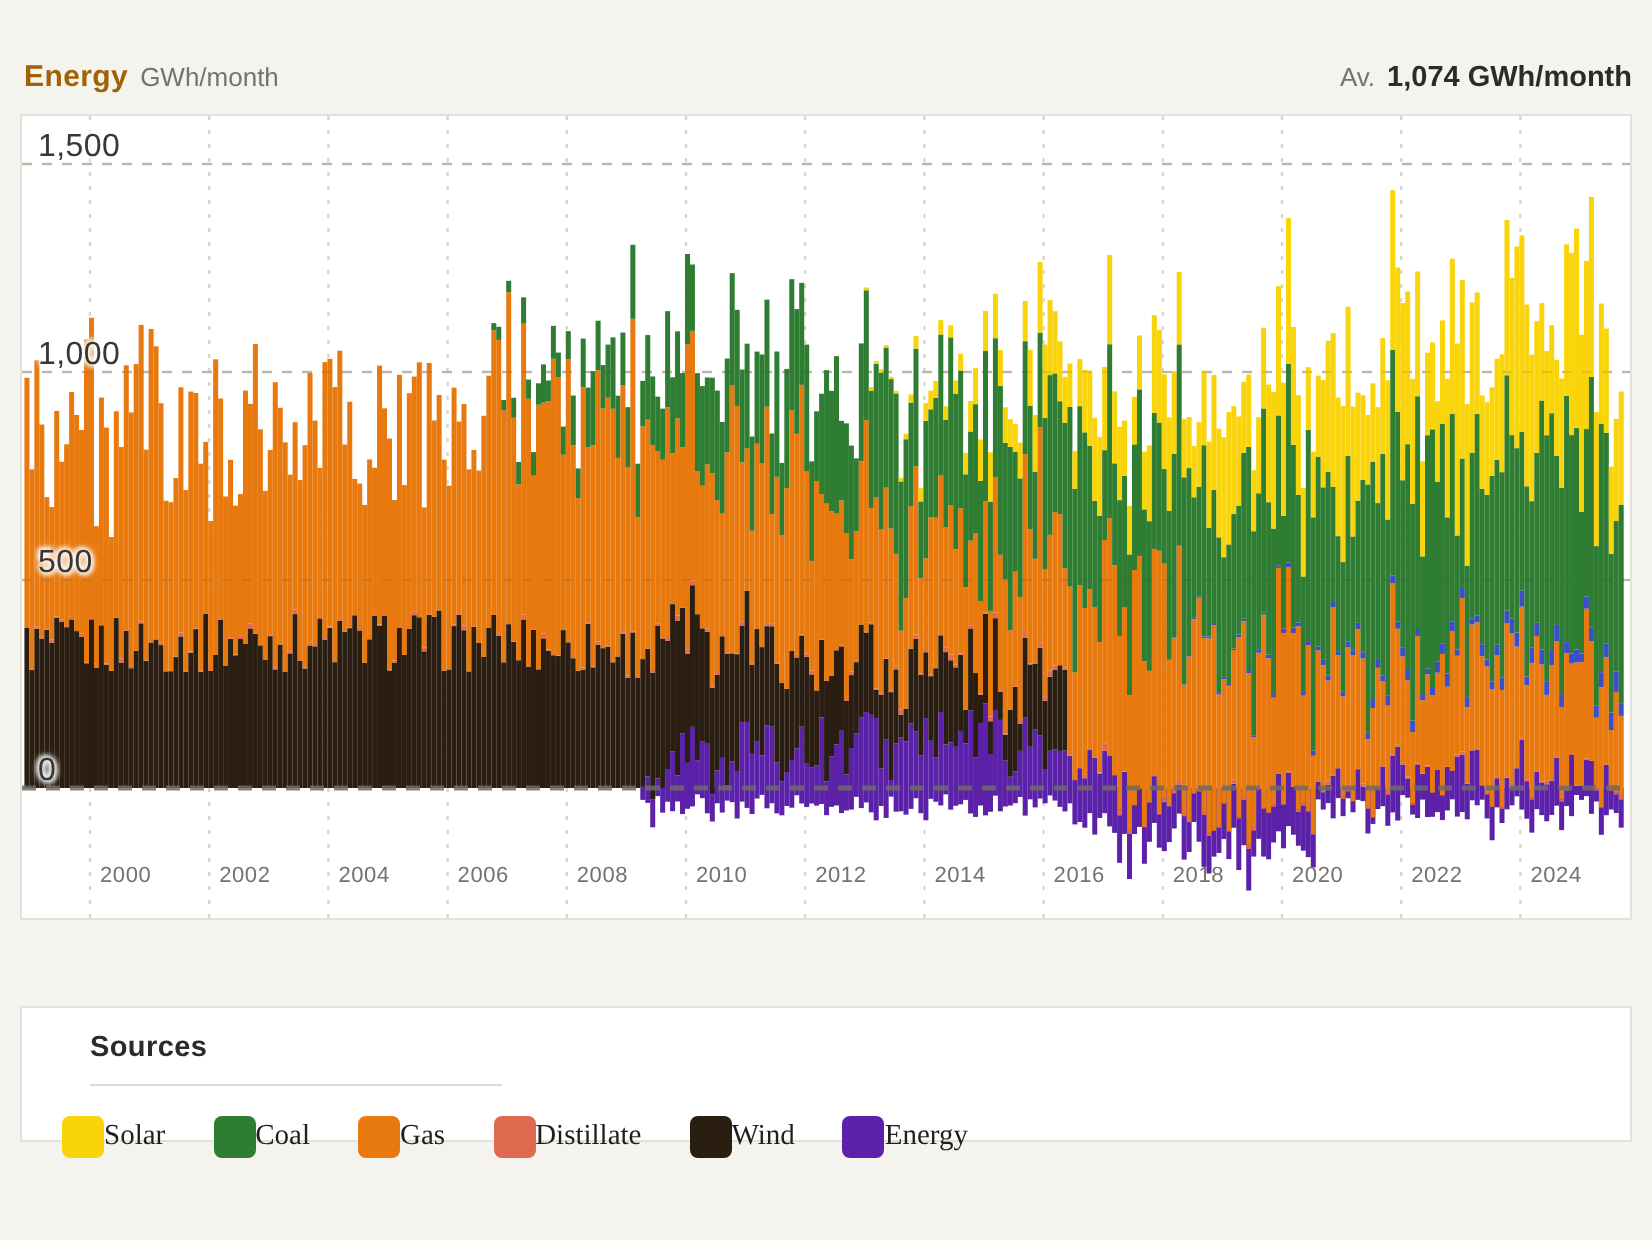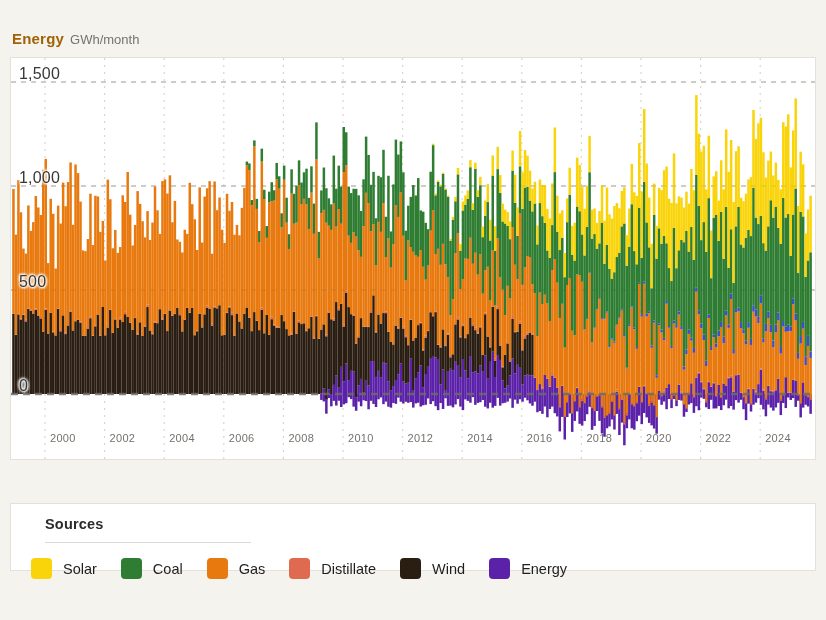--- a/index.html
+++ b/index.html
@@ -30,31 +30,35 @@
     z-index:3; letter-spacing:.2px;
   }
   .xtick { position:absolute; top:374px; font-size:11px; color:#74726d; z-index:3; letter-spacing:.3px; }
   .legend-box {
     position:absolute; left:10px; top:503px; width:806px; height:68px;
     background:#ffffff; border:1px solid #e3e1da; padding:12px 20px 0 20px;
   }
   .legend-title { font-size:14.5px; font-weight:bold; color:#2b2b2b; margin-left:14px; letter-spacing:.2px; }
   .legend-divider { margin:10px 0 0 14px; width:206px; height:1px; background:#dcdad3; }
   .legend-row { display:flex; align-items:center; column-gap:24px; margin-top:15px; margin-left:0px; }
-  .legend-item { display:flex; align-items:center; gap:11px; cursor:pointer; }
+  .legend-item { display:flex; align-items:center; gap:0; cursor:pointer;font-family:Liberation Serif, serif; }
   .legend-swatch { width:21px; height:21px; border-radius:4px; flex:0 0 auto; }
   .legend-label { font-size:14.5px; color:#1f1f1f; white-space:nowrap; }
 </style>
 </head>
 <body>
 
 <div class="chart-header">
   <div class="hgroup">
     <span class="h-title">Energy</span>
     <span class="h-unit">GWh/month</span>
+  </div>
+  <div class="hgroup">
+    <span class="h-av-label">Av.</span>
+    <span class="h-av-value">1,074 GWh/month</span>
   </div>
 </div>
 
 <div class="chart-box">
   <div class="plot-wrap" id="plot"><svg width="804" height="401" viewBox="0 0 804 401">
         <line x1="34.0" y1="0" x2="34.0" y2="401" stroke="#d9d6d0" stroke-width="1.2" stroke-dasharray="2 5"></line>
         <line x1="93.6" y1="0" x2="93.6" y2="401" stroke="#d9d6d0" stroke-width="1.2" stroke-dasharray="2 5"></line>
         <line x1="153.2" y1="0" x2="153.2" y2="401" stroke="#d9d6d0" stroke-width="1.2" stroke-dasharray="2 5"></line>
         <line x1="212.8" y1="0" x2="212.8" y2="401" stroke="#d9d6d0" stroke-width="1.2" stroke-dasharray="2 5"></line>
         <line x1="272.4" y1="0" x2="272.4" y2="401" stroke="#d9d6d0" stroke-width="1.2" stroke-dasharray="2 5"></line>

